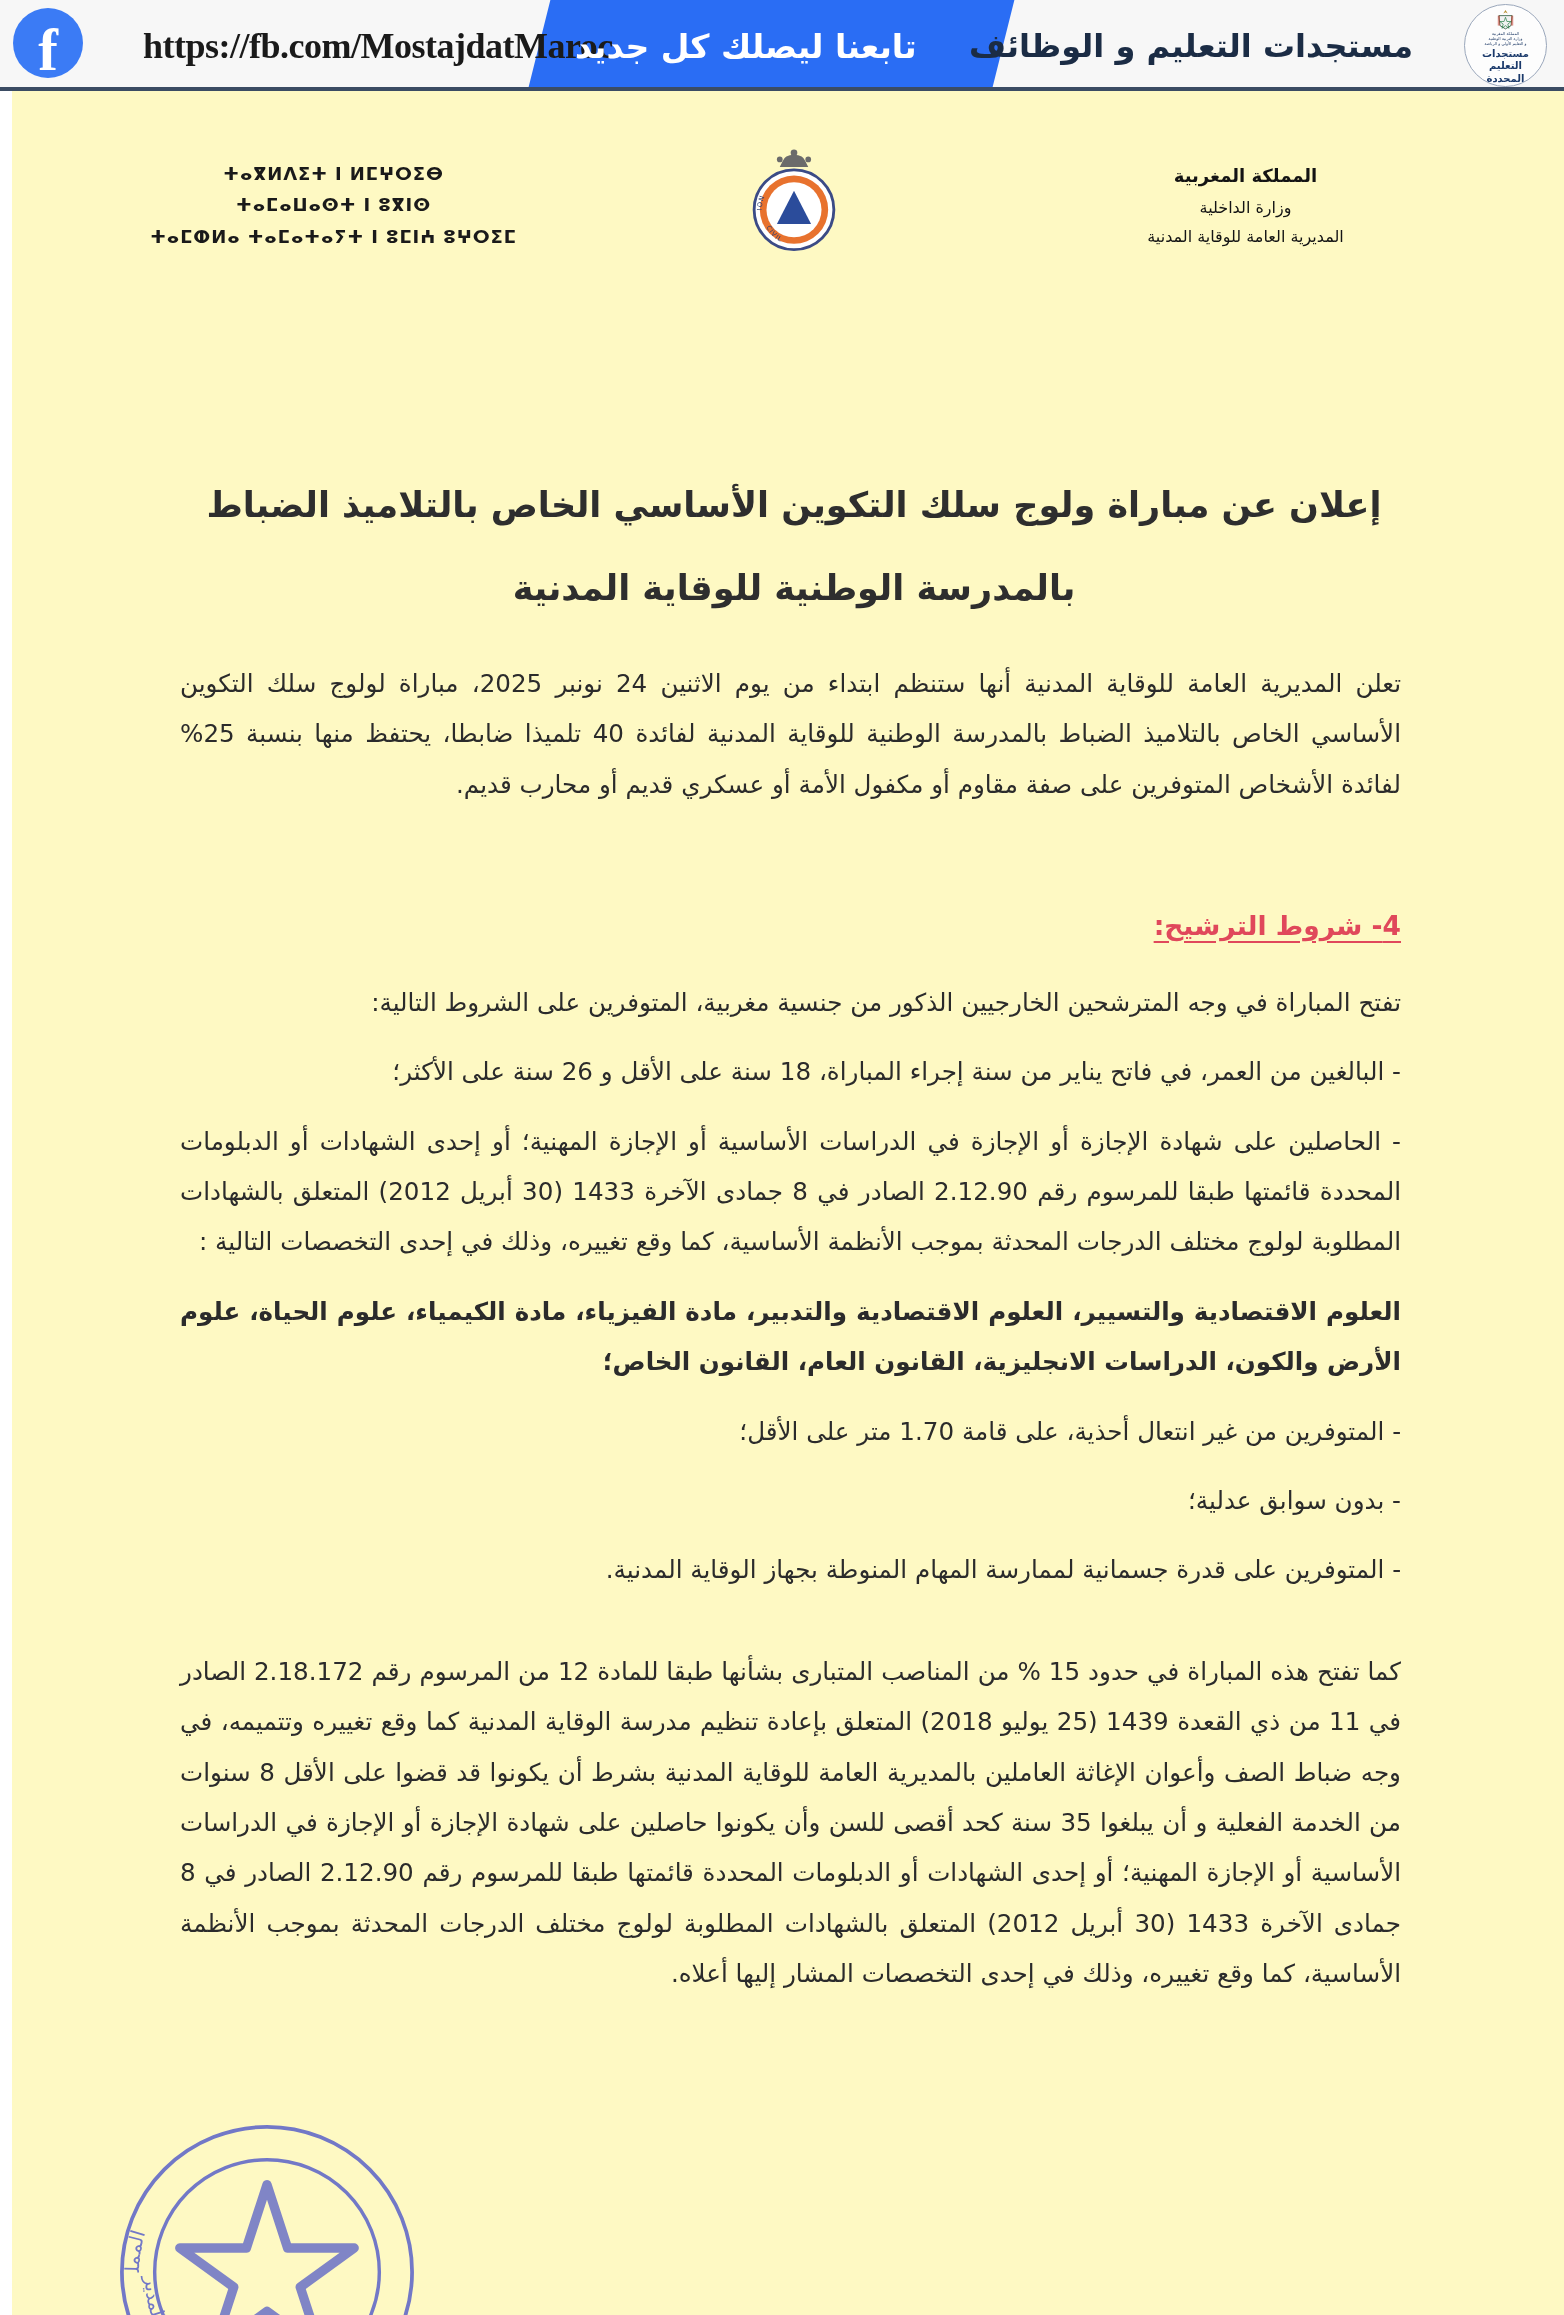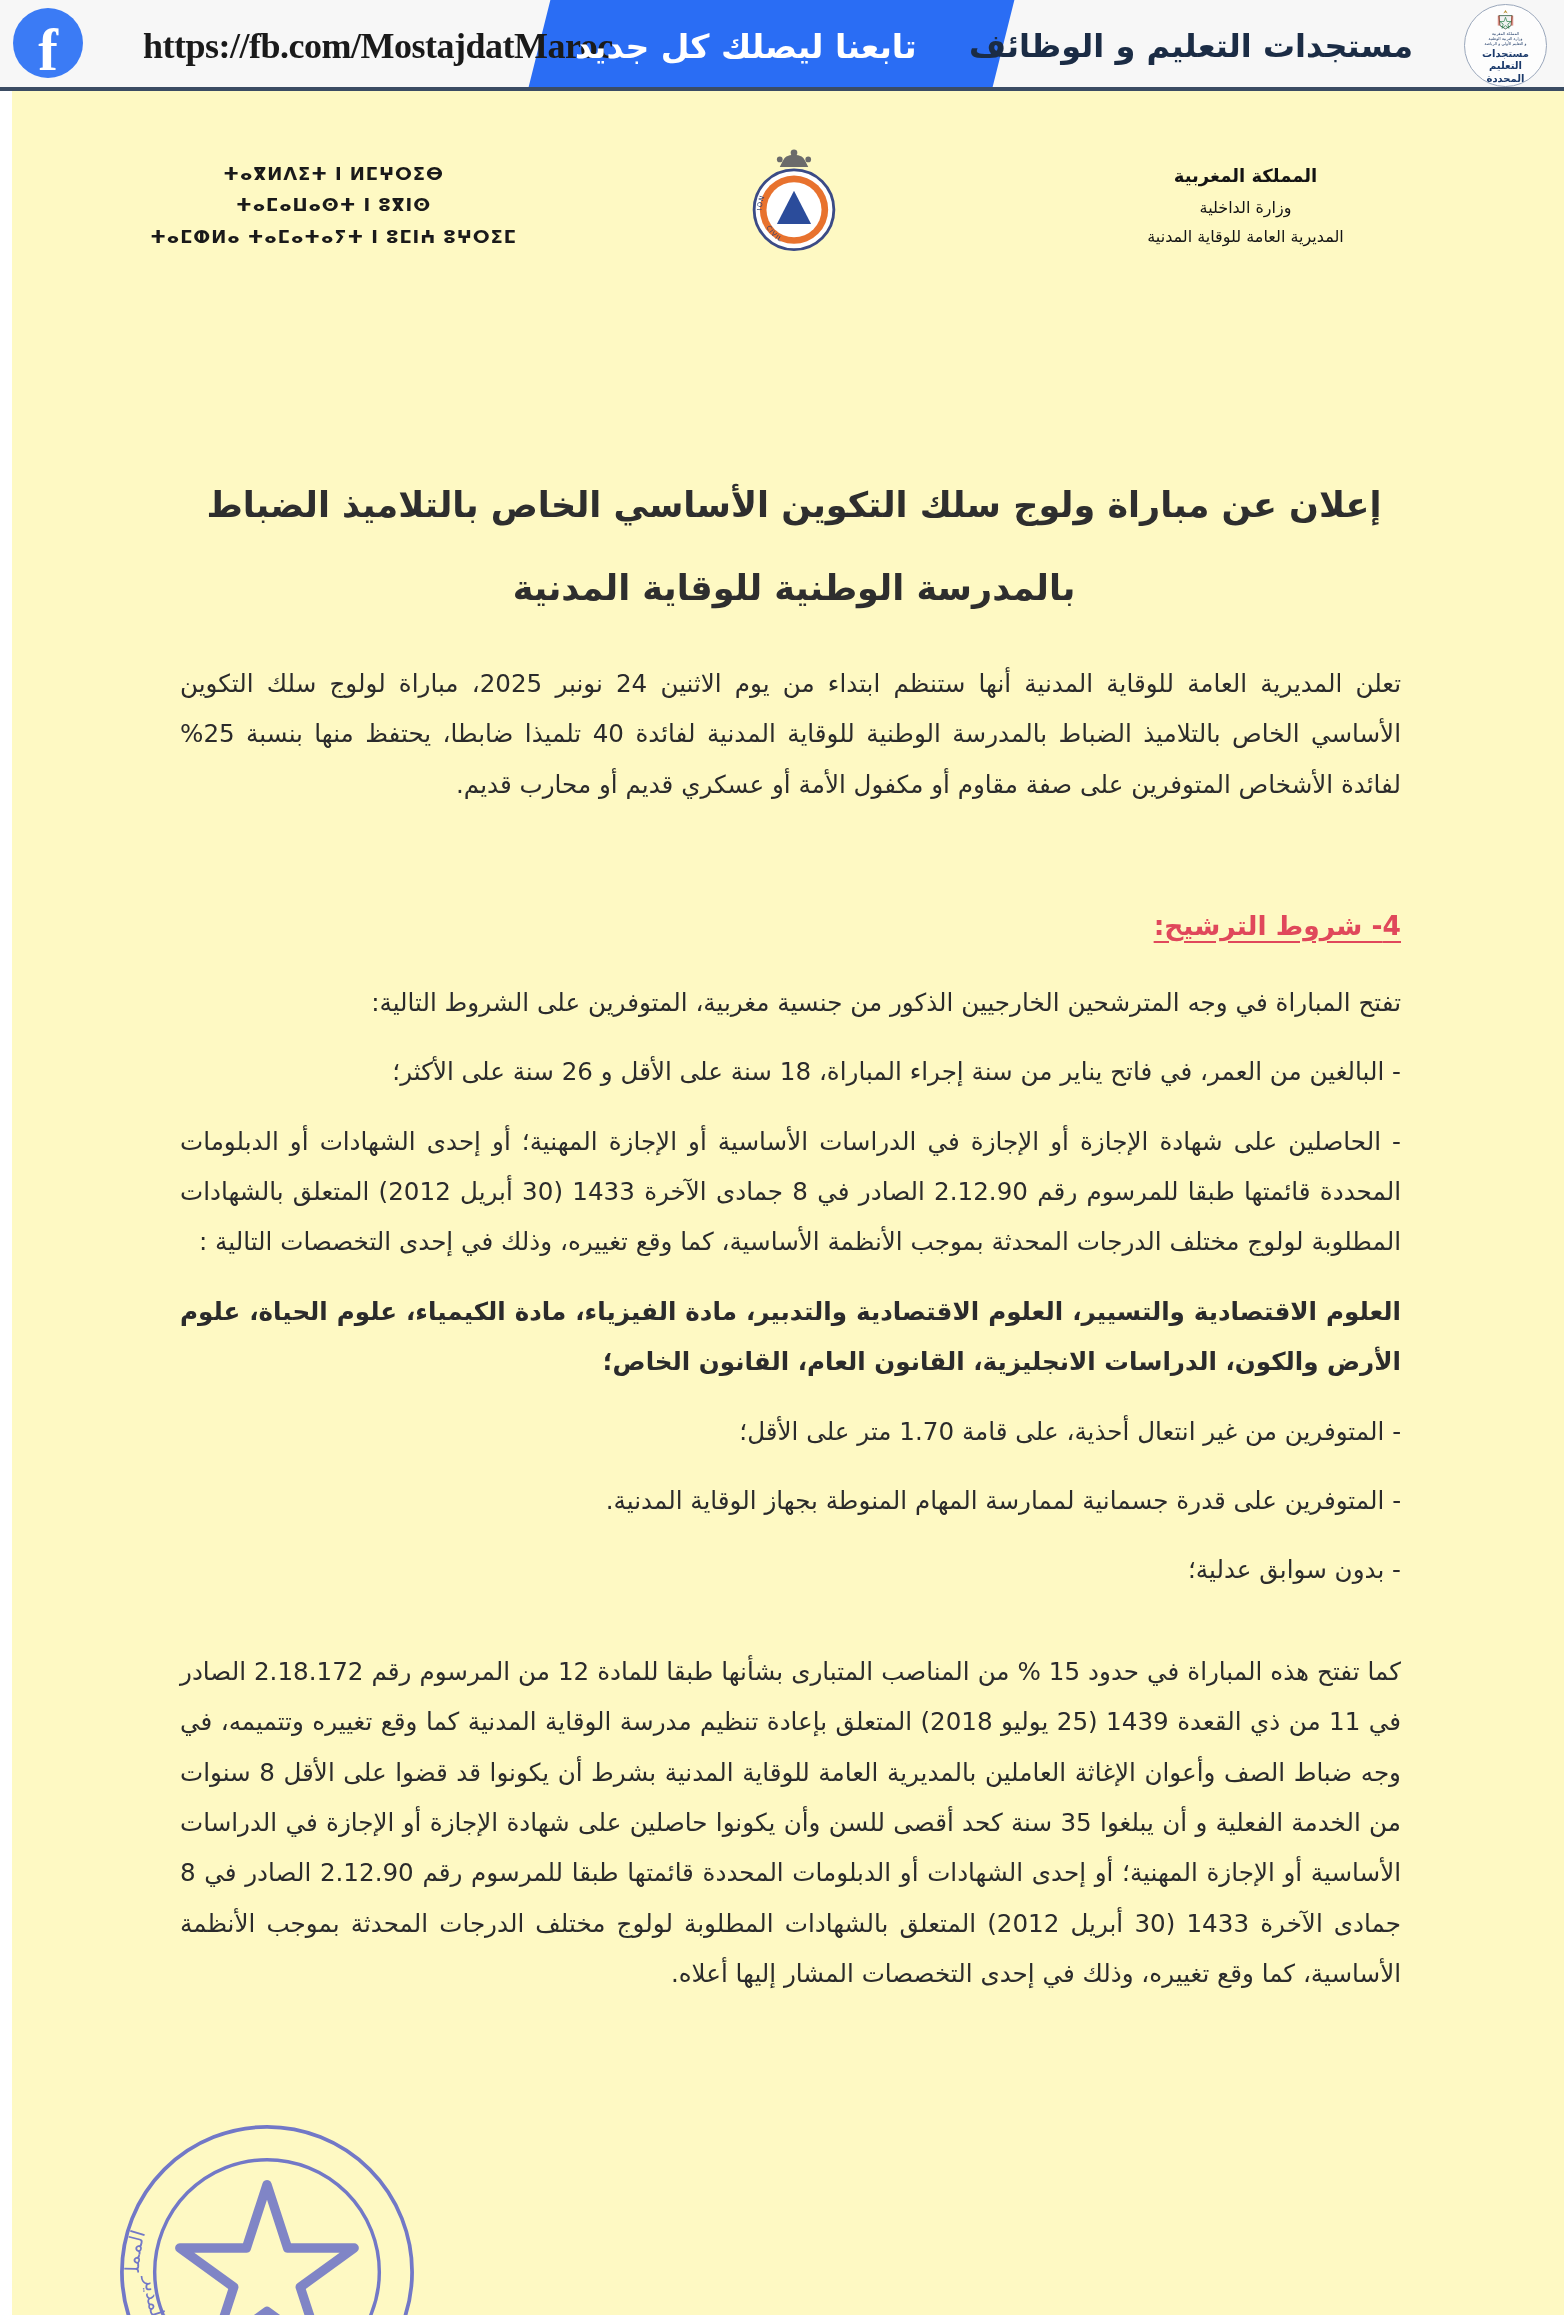--- a/index.html
+++ b/index.html
@@ -349,23 +349,23 @@
     <p class="line">تفتح المباراة في وجه المترشحين الخارجيين الذكور من جنسية مغربية، المتوفرين على الشروط التالية:</p>
 
     <p class="line">- البالغين من العمر، في فاتح يناير من سنة إجراء المباراة، 18 سنة على الأقل و 26 سنة على الأكثر؛</p>
 
     <p class="line">- الحاصلين على شهادة الإجازة أو الإجازة في الدراسات الأساسية أو الإجازة المهنية؛ أو إحدى الشهادات أو الدبلومات المحددة قائمتها طبقا للمرسوم رقم 2.12.90 الصادر في 8 جمادى الآخرة 1433 (30 أبريل 2012) المتعلق بالشهادات المطلوبة لولوج مختلف الدرجات المحدثة بموجب الأنظمة الأساسية، كما وقع تغييره، وذلك في إحدى التخصصات التالية :</p>
 
     <p class="line bold">العلوم الاقتصادية والتسيير، العلوم الاقتصادية والتدبير، مادة الفيزياء، مادة الكيمياء، علوم الحياة، علوم الأرض والكون، الدراسات الانجليزية، القانون العام، القانون الخاص؛</p>
 
     <p class="line">- المتوفرين من غير انتعال أحذية، على قامة 1.70 متر على الأقل؛</p>
 
+    <p class="line">- بدون سوابق عدلية؛</p>
+
     <p class="line">- المتوفرين على قدرة جسمانية لممارسة المهام المنوطة بجهاز الوقاية المدنية.</p>
-
-    <p class="line">- بدون سوابق عدلية؛</p>
 
     <div class="spacer-lg"></div>
 
     <p>كما تفتح هذه المباراة في حدود 15 % من المناصب المتبارى بشأنها طبقا للمادة 12 من المرسوم رقم 2.18.172 الصادر في 11 من ذي القعدة 1439 (25 يوليو 2018) المتعلق بإعادة تنظيم مدرسة الوقاية المدنية كما وقع تغييره وتتميمه، في وجه ضباط الصف وأعوان الإغاثة العاملين بالمديرية العامة للوقاية المدنية بشرط أن يكونوا قد قضوا على الأقل 8 سنوات من الخدمة الفعلية و أن يبلغوا 35 سنة كحد أقصى للسن وأن يكونوا حاصلين على شهادة الإجازة أو الإجازة في الدراسات الأساسية أو الإجازة المهنية؛ أو إحدى الشهادات أو الدبلومات المحددة قائمتها طبقا للمرسوم رقم 2.12.90 الصادر في 8 جمادى الآخرة 1433 (30 أبريل 2012) المتعلق بالشهادات المطلوبة لولوج مختلف الدرجات المحدثة بموجب الأنظمة الأساسية، كما وقع تغييره، وذلك في إحدى التخصصات المشار إليها أعلاه.</p>
   </div>
 
   <svg class="stamp" viewBox="0 0 200 200">
     <circle cx="100" cy="100" r="93" fill="none" stroke="#5a62c8" stroke-width="2.4"></circle>
     <circle cx="100" cy="100" r="72" fill="none" stroke="#5a62c8" stroke-width="2.2"></circle>
     <path d="M100 44 l13.2 40.6 h42.7 l-34.6 25.1 13.3 40.6 -34.6-25.1 -34.6 25.1 13.3-40.6 -34.6-25.1 h42.7 Z" fill="none" stroke="#5a62c8" stroke-width="6" stroke-linejoin="round" opacity="0.9"></path>

